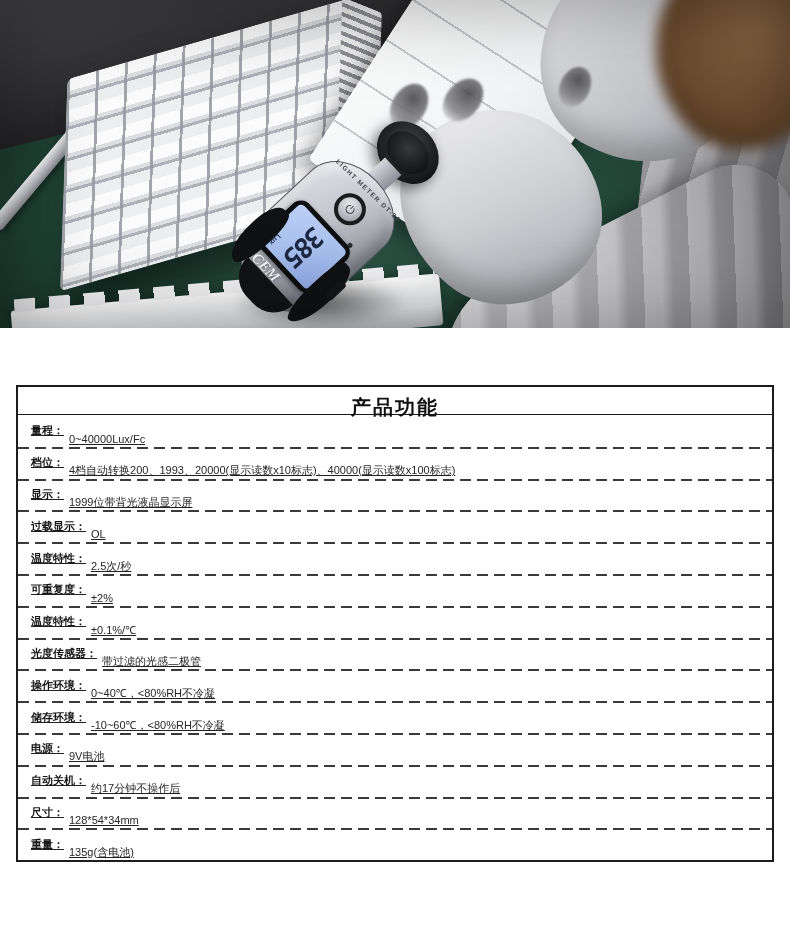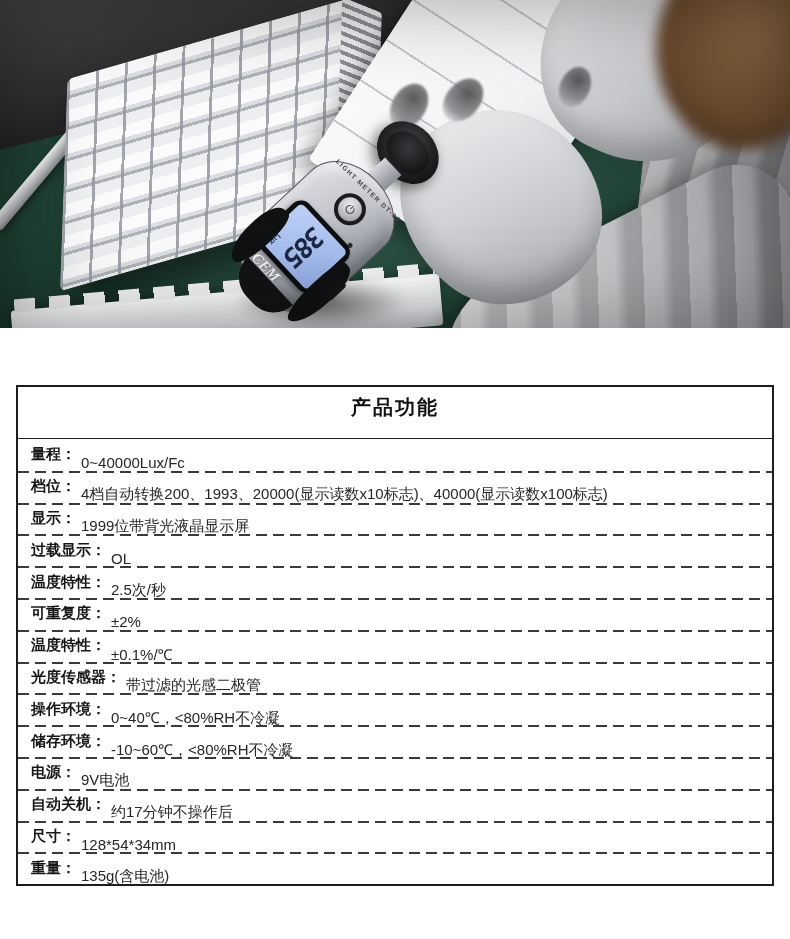--- a/index.html
+++ b/index.html
@@ -111,24 +111,24 @@
   .lcd-unit{position:absolute;left:3px;bottom:8px;transform:rotate(90deg);font-size:7px;font-weight:bold;
     color:var(--lcd-digit);}
   .brand{position:absolute;bottom:16px;left:0;width:78px;text-align:center;
     font-family:"Liberation Serif",serif;font-style:italic;font-weight:bold;font-size:15px;
     color:#f4f4f6;text-decoration:underline;text-shadow:0 1px 2px rgba(0,0,0,.55);}
   .side-btn{position:absolute;right:-4px;top:92px;width:9px;height:24px;border-radius:4px;background:#141517;}
 
   
   .spec-table{position:relative;margin:57px auto 0;width:758px;border:2px solid var(--table-border);
     background:#fff;color:var(--text);}
-  .spec-title{height:52px;line-height:40px;text-align:center;font-size:20px;font-weight:bold;
+  .spec-title{height:28px;line-height:40px;text-align:center;font-size:20px;font-weight:bold;
     letter-spacing:2px;color:#111;border-bottom:1px solid var(--table-border);}
   .spec-row{position:relative;height:31.8px;display:flex;align-items:center;padding-left:13px;
-    font-size:15px;white-space:nowrap;overflow:hidden;}
+    font-size:11px;white-space:nowrap;overflow:hidden;text-decoration:underline;}
   .spec-row + .spec-row::before{content:"";position:absolute;top:0;left:0;right:0;height:2px;
     background:repeating-linear-gradient(90deg,#3a3a3a 0 11px,rgba(0,0,0,0) 11px 17px);}
   .spec-label{font-weight:bold;color:#161616;}
   .spec-value{margin-left:5px;color:#262626;margin-top:16px;}
 </style>
 </head>
 <body>
 
 <div class="page">
 

